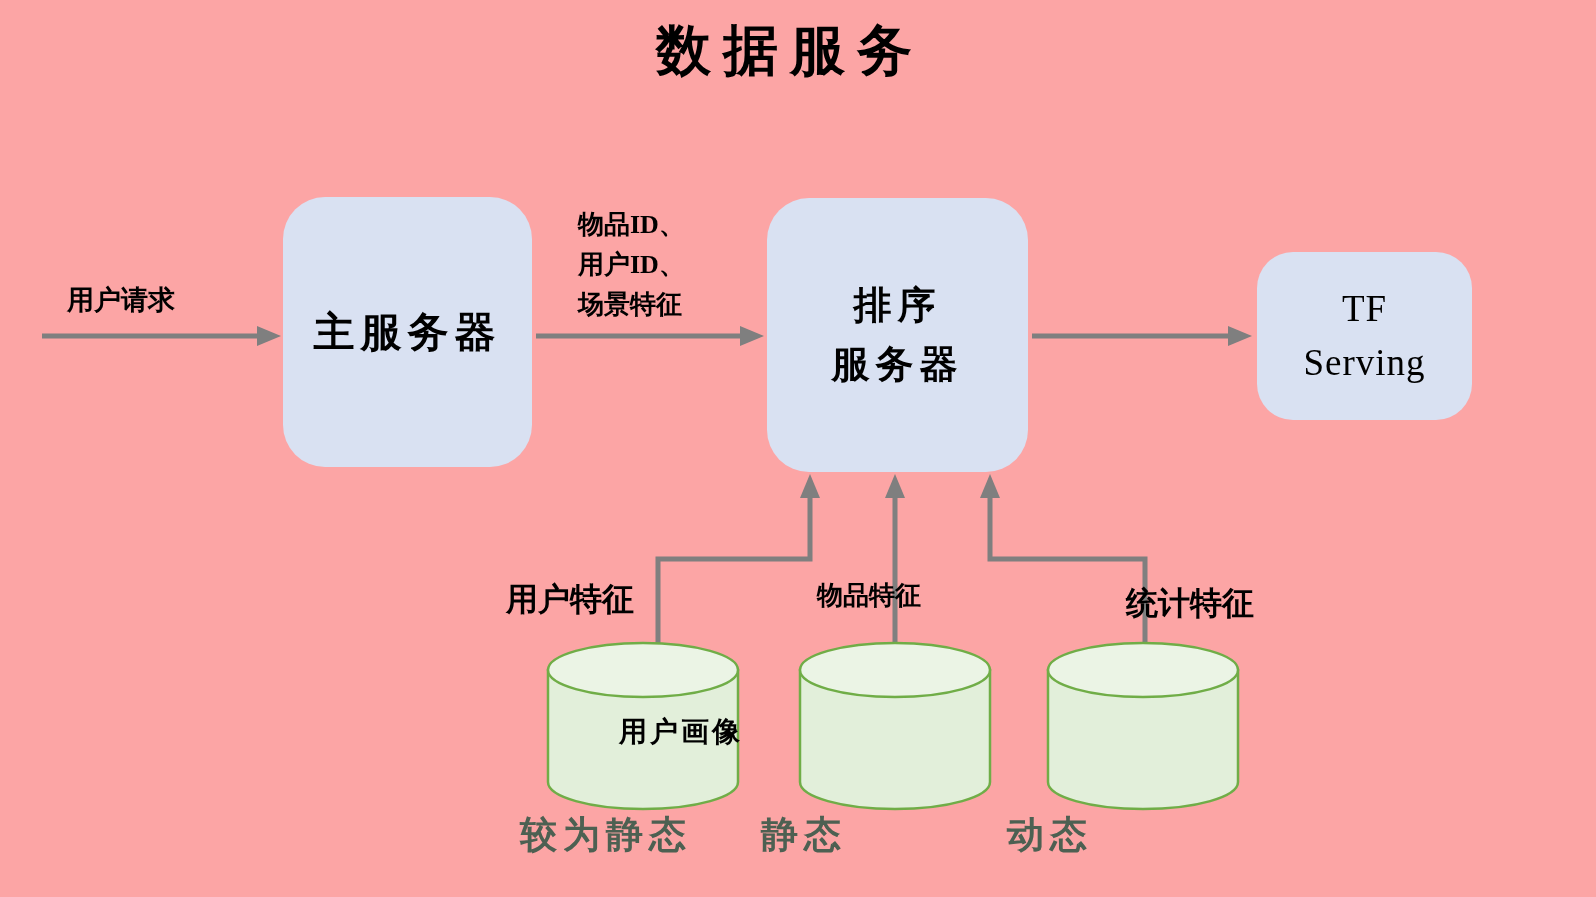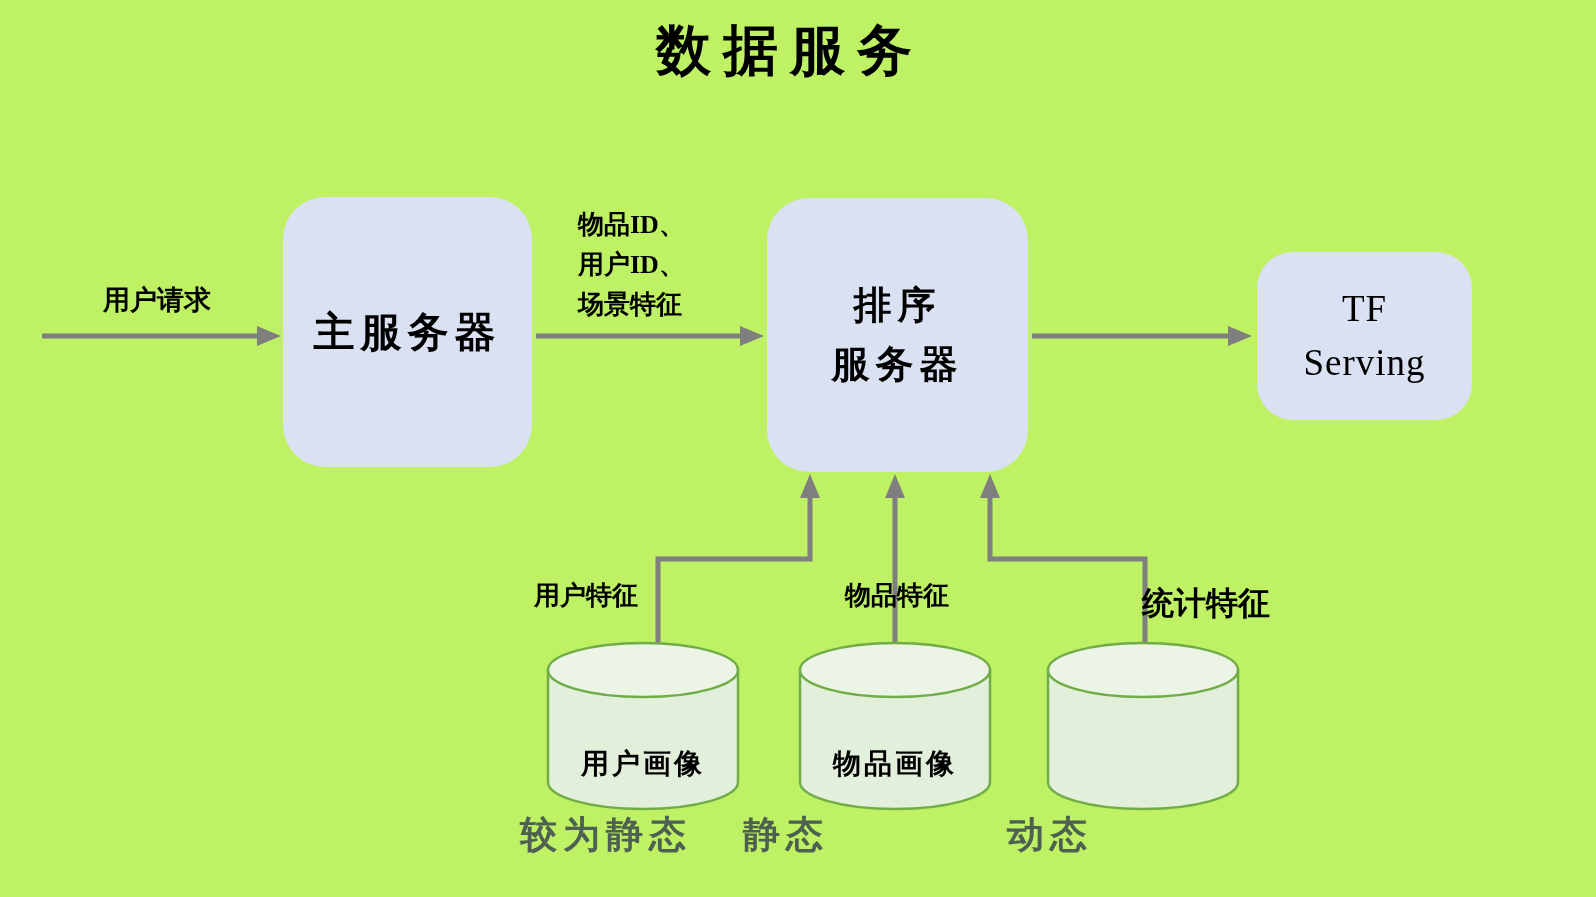--- a/index.html
+++ b/index.html
@@ -1,55 +1,55 @@
 <!DOCTYPE html>
 <html style="--node-fill: #d9e1f2; --cylinder-fill: #e2efda; --cylinder-top-fill: #ebf4e5; --cylinder-stroke: #70ad47; --arrow: #7f7f7f; --caption-text: #4d6052; --text: #000000;"><head>
 <meta charset="utf-8">
 <style>
   html,body{margin:0;padding:0;background:#ffffff;}
   .canvas{
-    position:relative;width:1596px;height:897px;overflow:hidden;background:#bef264;
+    position:relative;width:1596px;height:897px;overflow:hidden;background:#fca5a5;
     font-family:"Liberation Serif","DejaVu Serif",serif;color:var(--text,#000);
   }
   .abs{position:absolute;}
   .title{
     top:14px;left:440px;width:700px;text-align:center;
     font-size:55px;font-weight:bold;letter-spacing:12px;
   }
   .node{
     display:flex;align-items:center;justify-content:center;text-align:center;
     background:var(--node-fill,#d9e1f2);
   }
   .node .node-label{white-space:pre-line;}
   .node-main{left:283px;top:197px;width:249px;height:270px;border-radius:42px;}
   .node-main .node-label{font-size:41px;font-weight:600;letter-spacing:6px;}
   .node-rank{left:767px;top:198px;width:261px;height:274px;border-radius:42px;}
   .node-rank .node-label{font-size:38px;font-weight:600;letter-spacing:6px;line-height:1.55;}
   .node-tf{left:1257px;top:252px;width:215px;height:168px;border-radius:36px;}
   .node-tf .node-label{font-size:37px;line-height:1.45;letter-spacing:1px;}
-  .edge-label{font-size:27px;font-weight:600;text-align:center;}
+  .edge-label{font-size:27px;font-weight:600;}
   .lbl-user-request{left:67px;top:282px;width:180px;}
   .lbl-payload{left:578px;top:205px;width:220px;text-align:left;line-height:40px;font-size:26px;font-weight:600;}
   .lbl-payload span{display:block;font-family:Liberation Serif, serif;}
   .lbl-feature-pack{left:1056px;top:285px;width:170px;}
-  .lbl-user-features{left:506px;top:578px;width:160px;font-size:26px;}
+  .lbl-user-features{left:506px;top:578px;width:160px;font-size:32px;}
   .lbl-item-features{left:817px;top:578px;width:160px;font-size:26px;}
   .lbl-stat-features{left:1126px;top:582px;width:160px;font-size:32px;}
   .cyl-label{
-    width:200px;text-align:center;font-size:28px;font-weight:600;letter-spacing:3px;top:713px;margin-top:32px;
+    width:200px;text-align:right;font-size:28px;font-weight:600;letter-spacing:3px;top:713px;
   }
   .cyl-label-1{left:543px;}
   .cyl-label-2{left:795px;}
   .cyl-label-3{left:1043px;}
   .caption{
     top:810px;width:240px;text-align:left;font-size:37px;font-weight:600;
     letter-spacing:6px;color:var(--caption-text,#4d6052);
   }
   .caption-1{left:520px;}
-  .caption-2{left:743px;}
+  .caption-2{left:761px;}
   .caption-3{left:1007px;}
   .wires{position:absolute;left:0;top:0;}
   .arrow-line{stroke:var(--arrow,#7f7f7f);stroke-width:5;fill:none;}
   .arrow-head{fill:var(--arrow,#7f7f7f);stroke:none;}
   .cyl-body{fill:var(--cylinder-fill,#e2efda);stroke:var(--cylinder-stroke,#70ad47);stroke-width:2.5;}
   .cyl-top{fill:var(--cylinder-top-fill,#ebf4e5);stroke:var(--cylinder-stroke,#70ad47);stroke-width:2.5;}
 </style>
 </head>
 <body>
 
@@ -126,19 +126,18 @@
   </div>
 
 
   <div class="abs edge-label lbl-user-features">用户特征</div>
 
   <div class="abs edge-label lbl-item-features">物品特征</div>
 
   <div class="abs edge-label lbl-stat-features">统计特征</div>
 
   <div class="abs cyl-label cyl-label-1">用户画像</div>
-  <div class="abs cyl-label cyl-label-2">物品画像</div>
 
   <div class="abs caption caption-1">较为静态</div>
   <div class="abs caption caption-2">静态</div>
   <div class="abs caption caption-3">动态</div>
 
 </div>
 
 </body></html>

